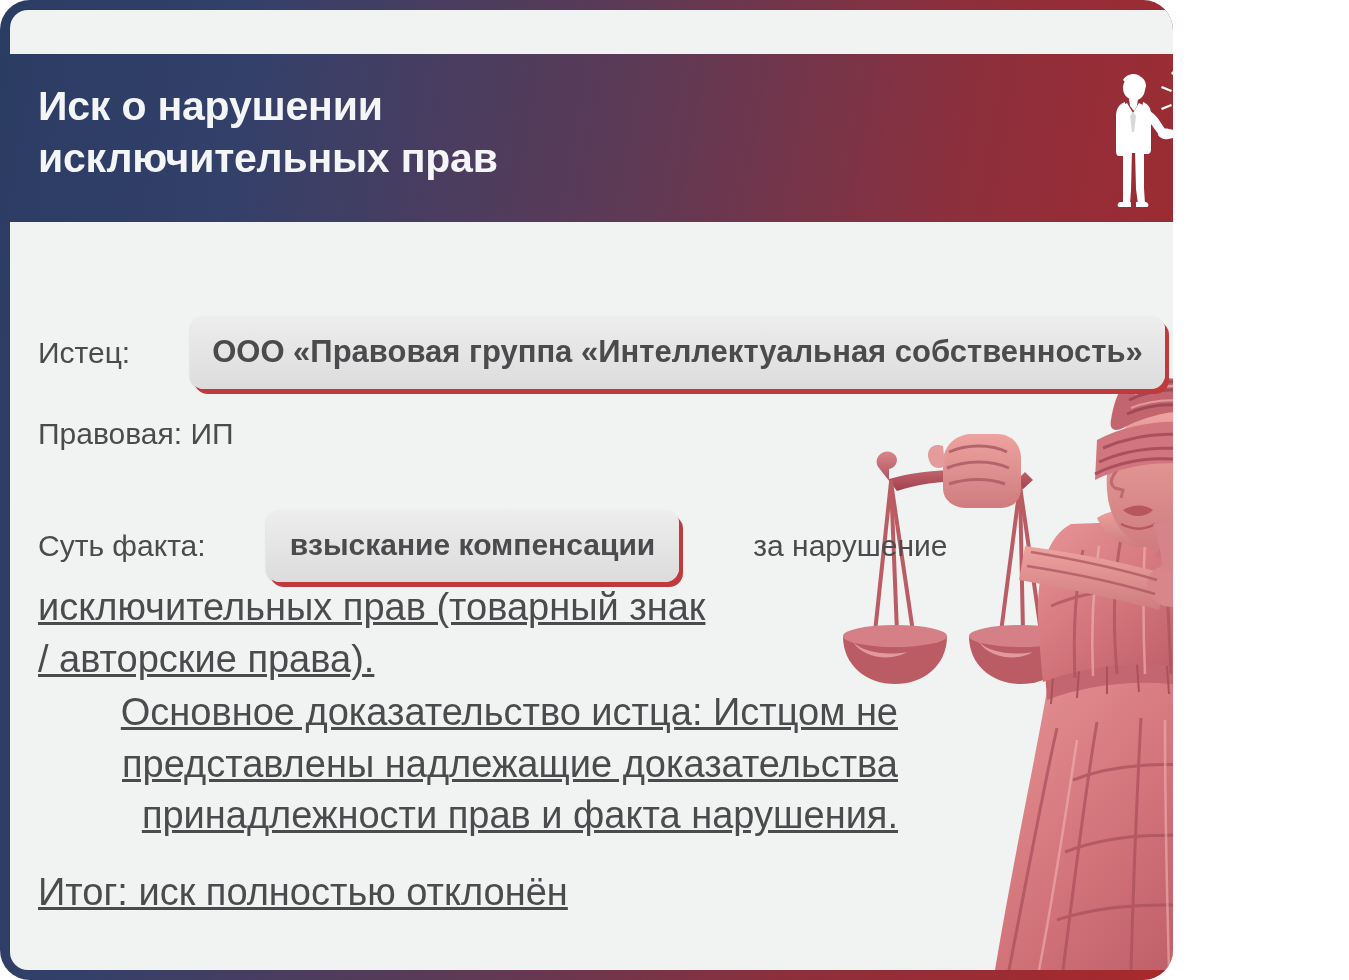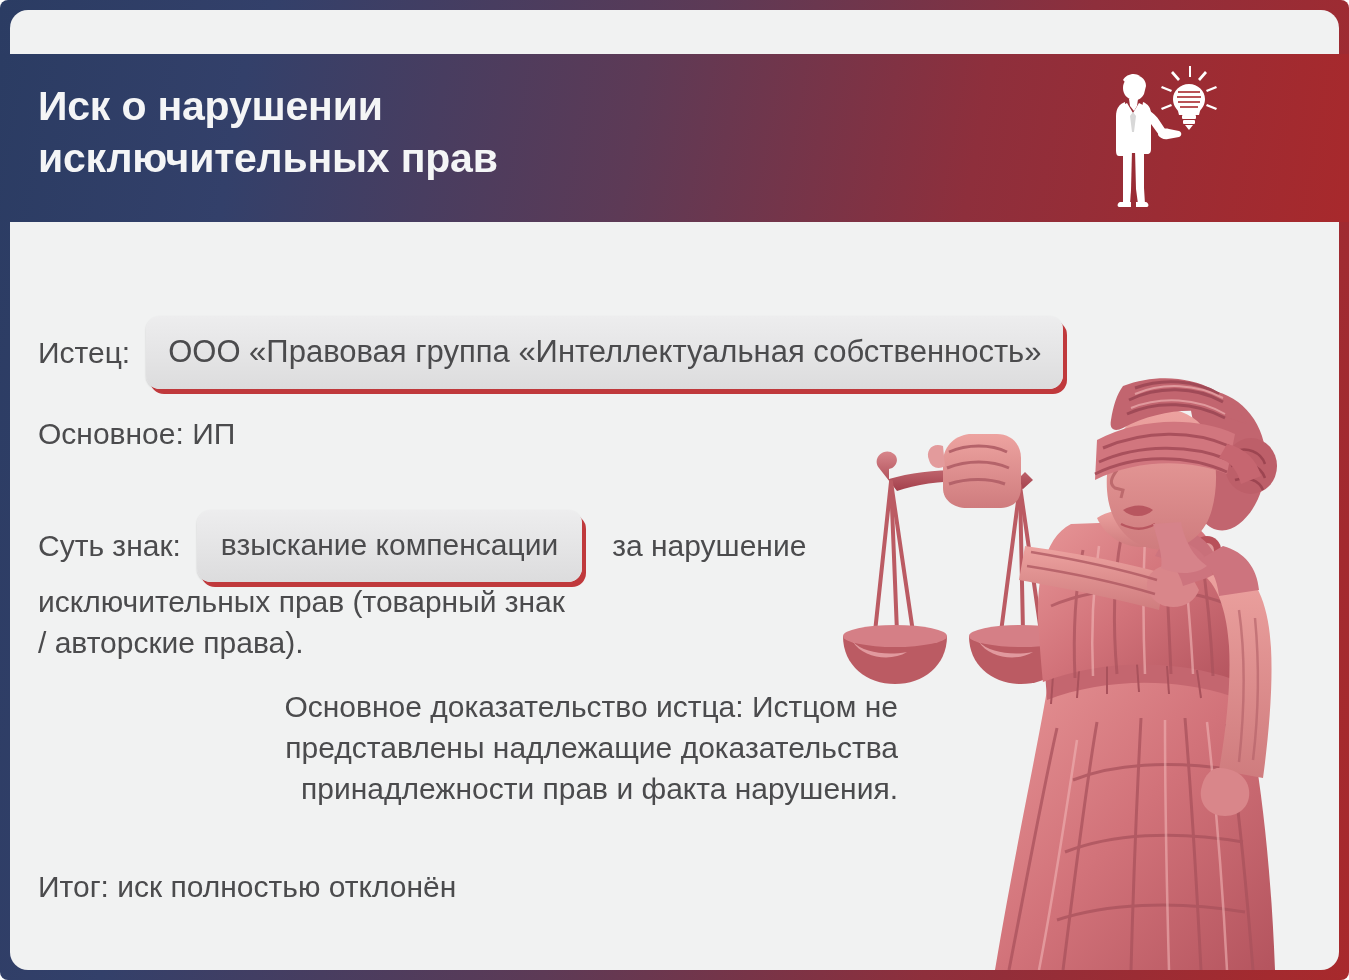--- a/index.html
+++ b/index.html
@@ -12,24 +12,24 @@
     height: 980px;
     overflow: hidden;
     font-family: "Liberation Sans", "DejaVu Sans", sans-serif;
   }
 
   
   .card {
     position: absolute;
     left: 0;
     top: 0;
-    width: 1349px;
+    width: 1173px;
     height: 980px;
     box-sizing: border-box;
-    border-radius: 8px;
+    border-radius: 30px;
     background: linear-gradient(100deg, #2b3c63 0%, #33406a 18%, #5d3a56 47%, #8e2f3c 72%, #a8292c 100%);
     overflow: hidden;
   }
 
   
   .top-strip {
     position: absolute;
     left: 10px;
     top: 10px;
     width: 1329px;
@@ -82,32 +82,34 @@
   }
 
   .row {
     position: absolute;
     left: 28px;
     display: flex;
     align-items: center;
     color: #4b4b4d;
     font-size: 30px;
     white-space: nowrap;
+    gap: 44px;
   }
   .row-label { color: #4b4b4d; }
 
   
   .pill {
     display: inline-block;
     background: linear-gradient(180deg, #ededee 0%, #e4e4e5 55%, #dcdcdd 100%);
     border-radius: 14px;
     color: #4b4b4d;
     box-shadow: 4px 5px 0 0 #c0393c, 0 1px 2px rgba(0,0,0,0.18);
     line-height: 1;
     white-space: nowrap;
+    font-weight: bold;
   }
 
   #row-plaintiff { top: 94px; }
   #row-plaintiff .row-label { margin-right: 16px; }
   #row-plaintiff .pill {
     padding: 20px 22px 22px 22px;
     font-size: 31px;
   }
 
   #row-defendant { top: 195px; }
@@ -117,23 +119,24 @@
   #row-claim .pill {
     padding: 20px 24px 22px 24px;
     font-size: 30px;
     margin-right: 30px;
   }
 
   .para {
     position: absolute;
     left: 28px;
     color: #4b4b4d;
-    font-size: 30px;
+    font-size: 38px;
     line-height: 1.36;
     white-space: pre-line;
+    text-decoration: underline;
   }
   #para-claim-cont { top: 360px; width: 860px; }
   #para-evidence   { top: 465px; width: 860px; text-align: right; }
   #para-outcome    { top: 625px; width: 860px; margin-top: 20px; }
 
   
   .justice {
     position: absolute;
     right: -6px;
     bottom: 0;
@@ -388,25 +391,25 @@
         <path d="M318 164 c6 20 10 34 8 44 c18 8 36 6 46 -2 c-14 -10 -22 -24 -26 -44 z" fill="#d6838a"></path>
       </g>
     </svg>
 
     <div class="row" id="row-plaintiff">
       <span class="row-label">Истец:</span>
       <span class="pill">ООО «Правовая группа «Интеллектуальная собственность»</span>
     </div>
 
     <div class="row" id="row-defendant">
-      <span class="row-label">Основное: ИП</span>
+      <span class="row-label">Правовая: ИП</span>
     </div>
 
     <div class="row" id="row-claim">
-      <span class="row-label">Суть знак:</span>
+      <span class="row-label">Суть факта:</span>
       <span class="pill">взыскание компенсации</span>
       <span class="row-label">за нарушение</span>
     </div>
 
     <div class="para" id="para-claim-cont">исключительных прав (товарный знак
 / авторские права).</div>
 
     <div class="para" id="para-evidence">Основное доказательство истца: Истцом не
 представлены надлежащие доказательства
 принадлежности прав и факта нарушения.</div>

